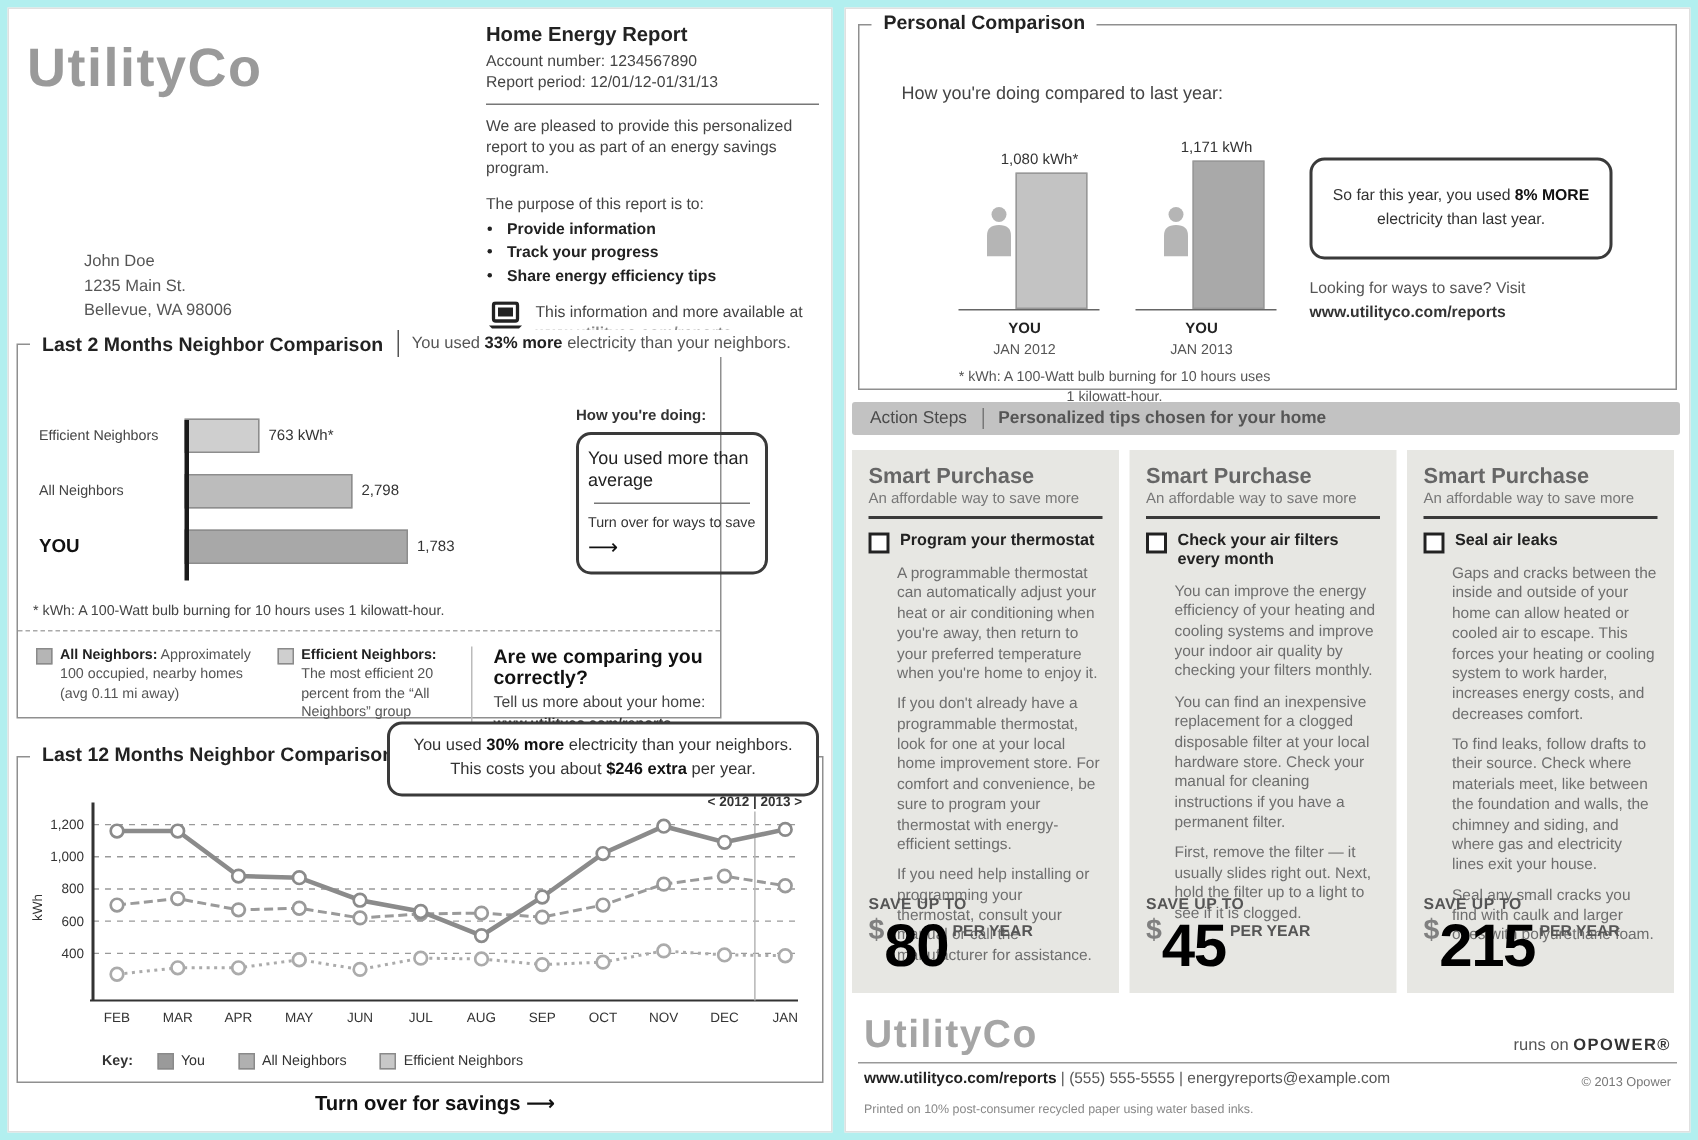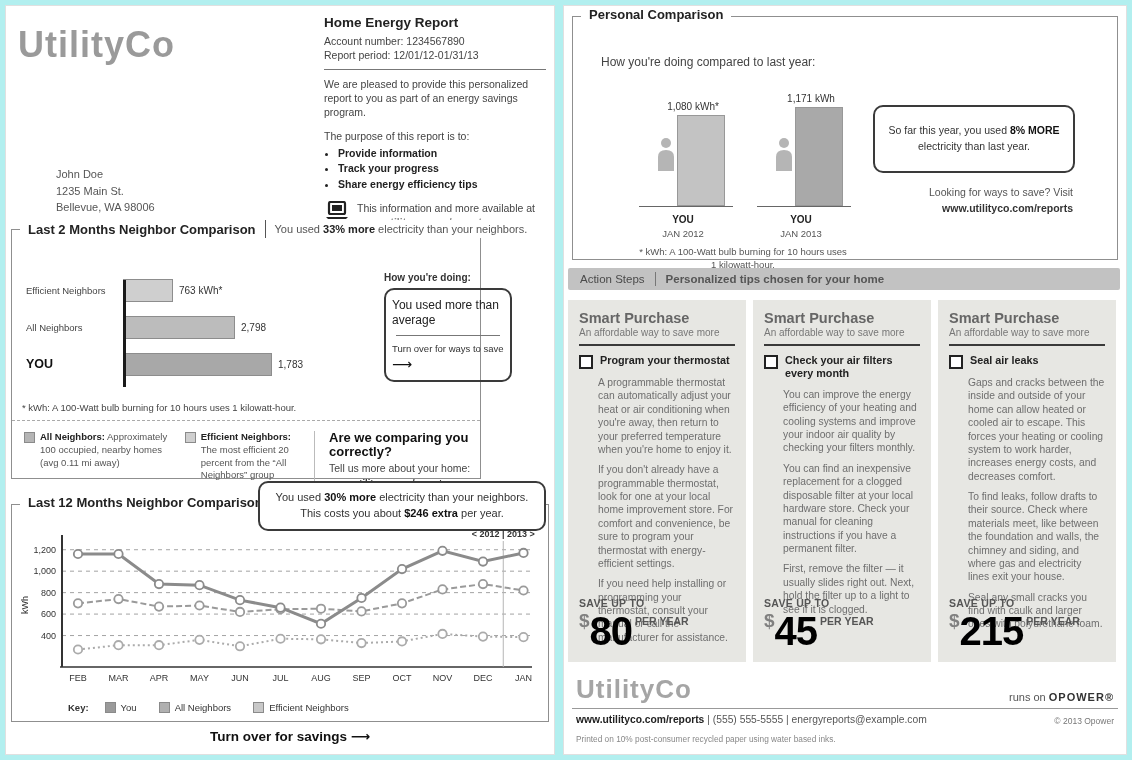--- a/index.html
+++ b/index.html
@@ -71,21 +71,21 @@
   .pgroup{position:absolute;width:100px;height:160px;}
   .pgroup .baseline{position:absolute;left:6px;right:0px;bottom:32px;height:1.5px;background:#666;}
   .pgroup .pbar{position:absolute;right:8px;bottom:33px;width:48px;border:1px solid #989898;box-sizing:border-box;}
   .pgroup .pval{position:absolute;right:0;width:80px;text-align:center;font-size:10px;color:#333;}
   .pgroup .cat1{position:absolute;left:0;right:0;bottom:14px;text-align:center;font-size:10px;font-weight:bold;color:#222;}
   .pgroup .cat2{position:absolute;left:0;right:0;bottom:0;text-align:center;font-size:9.5px;color:#555;}
   .pgroup svg{position:absolute;left:10px;bottom:34px;}
   .pc-note{position:absolute;left:40px;top:228px;width:260px;text-align:center;font-size:9.5px;color:#555;line-height:1.4;}
   .pc-box{position:absolute;left:300px;top:88px;width:178px;border:2px solid #3a3a3a;border-radius:10px;padding:16px 10px;text-align:center;font-size:10.5px;color:#333;line-height:1.5;}
   .pc-box b{color:#111;}
-  .pc-look{position:absolute;left:300px;top:168px;width:200px;text-align:right;font-size:10.5px;color:#555;line-height:1.5;}
+  .pc-look{position:absolute;left:300px;top:168px;width:200px;text-align:left;font-size:10.5px;color:#555;line-height:1.5;}
   .pc-look .u{font-weight:bold;color:#333;}
 
   .actionbar{position:absolute;left:4px;top:262px;width:552px;height:22px;background:#c2c2c2;border-radius:2px;display:flex;align-items:center;font-size:11.5px;color:#4a4a4a;box-sizing:border-box;padding-left:12px;}
   .actionbar .at{margin-right:10px;}
   .actionbar .adiv{border-left:1.5px solid #777;height:14px;margin-right:10px;}
   .actionbar .asub{font-weight:bold;color:#555;}
 
   .cols{position:absolute;left:4px;top:294px;display:flex;gap:7px;}
   .acol{position:relative;width:178px;height:362px;background:#e7e7e3;box-sizing:border-box;padding:10px 11px;}
   .acol .ah{font-size:14.5px;font-weight:bold;color:#666;}

